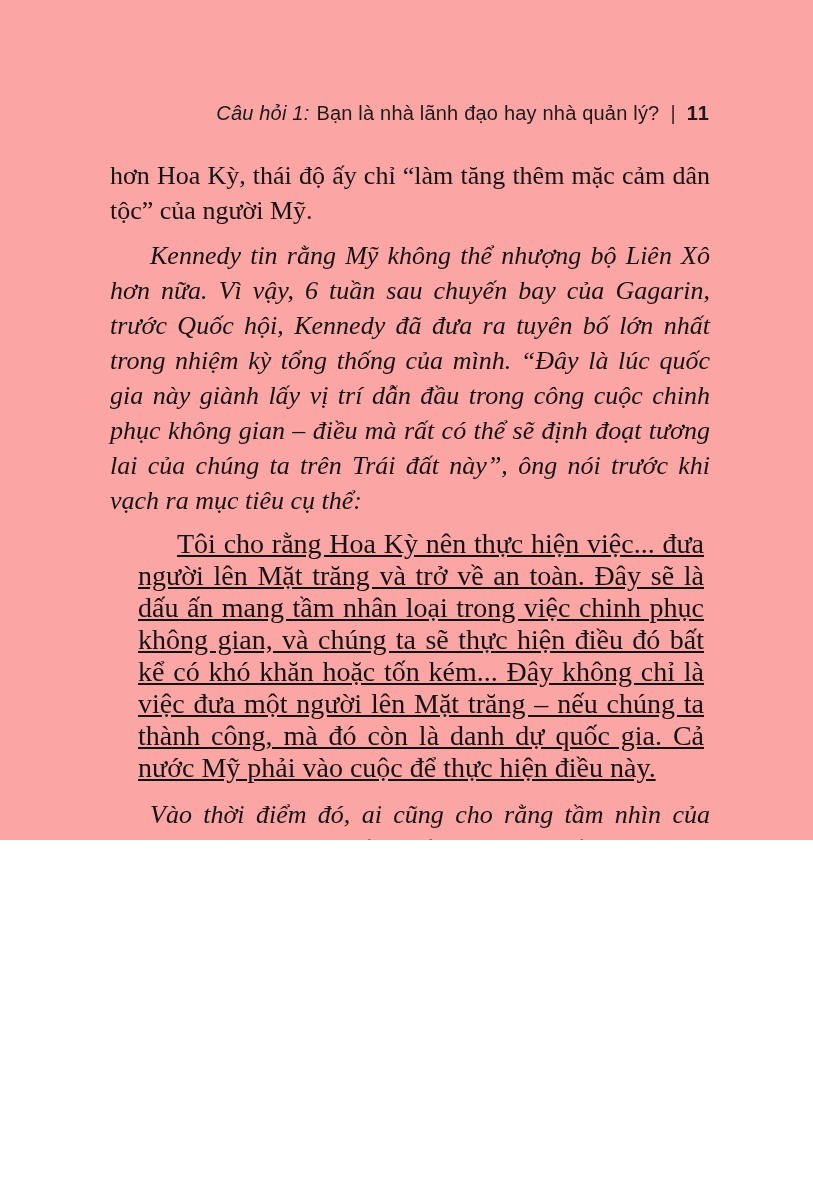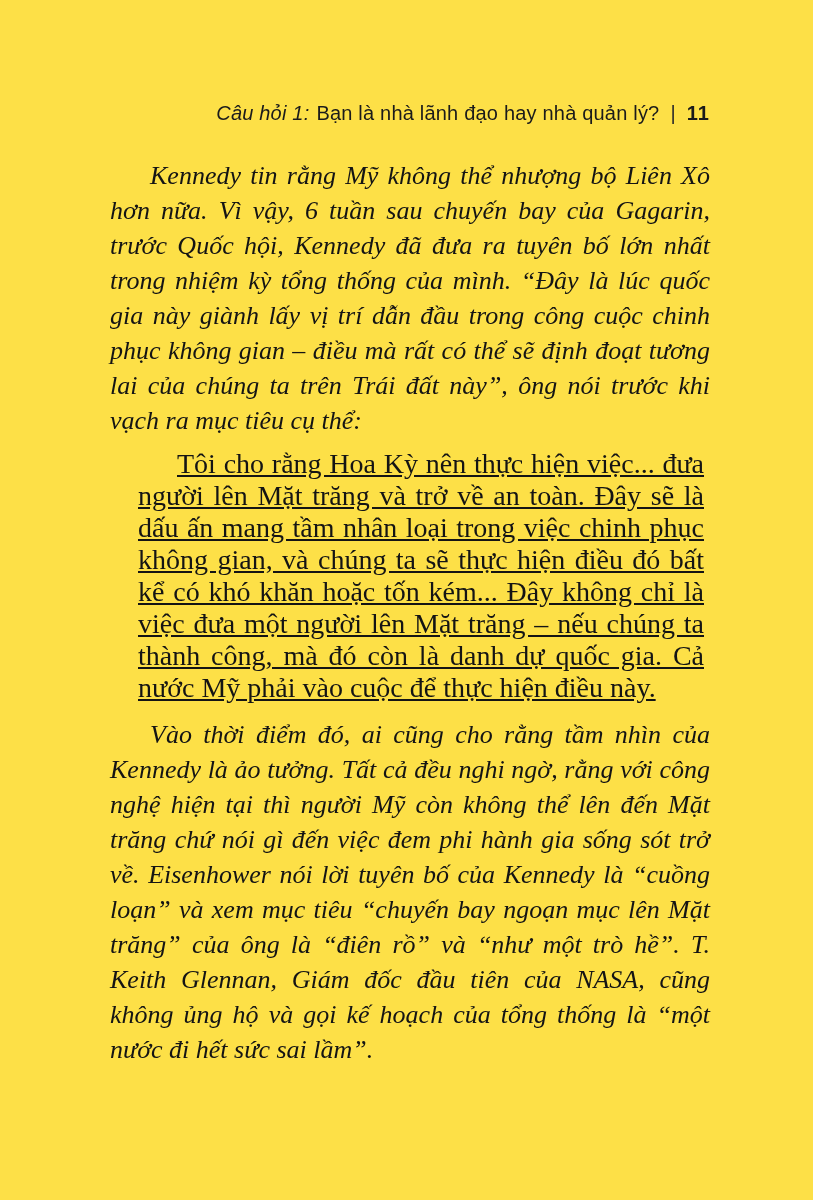--- a/index.html
+++ b/index.html
@@ -3,22 +3,22 @@
 <meta charset="utf-8">
 <style>
   html, body {
     margin: 0;
     padding: 0;
     background: #ffffff;
   }
   .page {
     position: relative;
     width: 813px;
-    height: 1200px;
-    background: #fde047;
+    height: 840px;
+    background: #fca5a5;
     overflow: hidden;
     font-family: "Liberation Serif", serif;
   }
   .running-header {
     position: absolute;
     top: 102px;
     right: 103px;
     font-family: "Liberation Sans", sans-serif;
     font-size: 20px;
     color: #1b1b1b;
@@ -66,18 +66,19 @@
 </head>
 <body>
 
 <div class="page">
 
   <div class="running-header">
     <span class="chapter-label">Câu hỏi 1:</span><span>Bạn là nhà lãnh đạo hay nhà quản lý?</span><span class="header-separator">|</span><span class="page-number">11</span>
   </div>
 
   <div class="body-text">
+    <p class="para">hơn Hoa Kỳ, thái độ ấy chỉ “làm tăng thêm mặc cảm dân tộc” của người Mỹ.</p>
     <p class="para indented">Kennedy tin rằng Mỹ không thể nhượng bộ Liên Xô hơn nữa. Vì vậy, 6 tuần sau chuyến bay của Gagarin, trước Quốc hội, Kennedy đã đưa ra tuyên bố lớn nhất trong nhiệm kỳ tổng thống của mình. “Đây là lúc quốc gia này giành lấy vị trí dẫn đầu trong công cuộc chinh phục không gian – điều mà rất có thể sẽ định đoạt tương lai của chúng ta trên Trái đất này”, ông nói trước khi vạch ra mục tiêu cụ thể:</p>
     <blockquote class="quote">Tôi cho rằng Hoa Kỳ nên thực hiện việc... đưa người lên Mặt trăng và trở về an toàn. Đây sẽ là dấu ấn mang tầm nhân loại trong việc chinh phục không gian, và chúng ta sẽ thực hiện điều đó bất kể có khó khăn hoặc tốn kém... Đây không chỉ là việc đưa một người lên Mặt trăng – nếu chúng ta thành công, mà đó còn là danh dự quốc gia. Cả nước Mỹ phải vào cuộc để thực hiện điều này.</blockquote>
     <p class="para indented">Vào thời điểm đó, ai cũng cho rằng tầm nhìn của Kennedy là ảo tưởng. Tất cả đều nghi ngờ, rằng với công nghệ hiện tại thì người Mỹ còn không thể lên đến Mặt trăng chứ nói gì đến việc đem phi hành gia sống sót trở về. Eisenhower nói lời tuyên bố của Kennedy là “cuồng loạn” và xem mục tiêu “chuyến bay ngoạn mục lên Mặt trăng” của ông là “điên rồ” và “như một trò hề”. T. Keith Glennan, Giám đốc đầu tiên của NASA, cũng không ủng hộ và gọi kế hoạch của tổng thống là “một nước đi hết sức sai lầm”.</p>
   </div>
 
 </div>
 
 </body></html>

